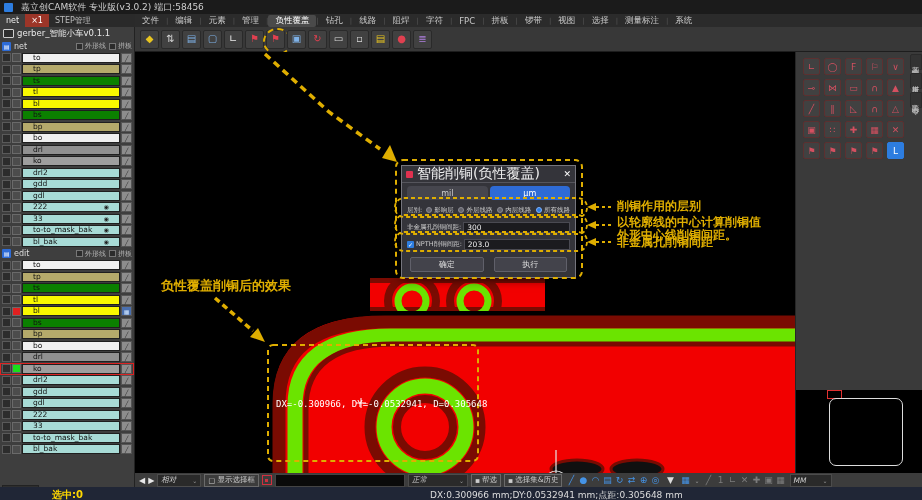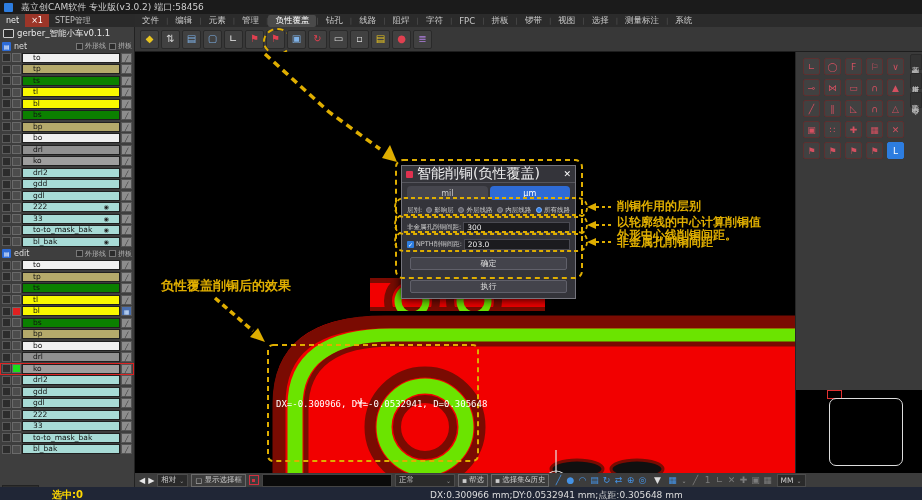--- a/index.html
+++ b/index.html
@@ -81,42 +81,42 @@
   .dlg-unit.active{background:#2e6bd6;color:#fff;}
   .dlg-row{display:flex;align-items:center;margin:3px 5px 0;height:14px;font-size:6.5px;color:#ccc;gap:2px;}
   .dlg-label{white-space:nowrap;}
   .dlg-radio-wrap{display:flex;align-items:center;gap:2px;margin-left:2px;}
   .dlg-radio{width:6px;height:6px;border-radius:50%;background:#63636b;border:1px solid #8a8a92;box-sizing:border-box;}
   .dlg-radio.sel{background:#2d7de0;border-color:#7fb2ff;}
   .dlg-input{flex:1;height:11px;background:#1b1b1f;border:1px solid #4a4a52;color:#eee;
     font-size:7.5px;padding:0 3px;box-sizing:border-box;min-width:0;font-family:inherit;}
   .dlg-check{width:7px;height:7px;background:#2d7de0;color:#fff;font-size:6px;line-height:7px;
     text-align:center;border-radius:1px;flex:0 0 auto;}
-  .dlg-buttons{display:flex;gap:10px;margin:6px 8px 0;flex-direction:column;}
+  .dlg-buttons{display:flex;gap:10px;margin:6px 8px 0;}
   .dlg-btn{flex:1;height:13px;background:#43434b;border:1px solid #60606a;color:#ddd;
     font-size:8px;display:flex;align-items:center;justify-content:center;border-radius:2px;}
   
   .right-panel{position:absolute;left:795px;top:52px;width:127px;height:421px;background:#3a3a3a;
     border-left:1px solid #262626;box-sizing:border-box;}
   .rp-grid{position:absolute;left:5px;top:4px;width:106px;display:flex;flex-wrap:wrap;}
   .rp-icon{width:17px;height:17px;margin:2px;border:1px solid #5c3030;border-radius:2px;background:#414141;
     color:#d35060;font-size:9px;display:flex;align-items:center;justify-content:center;box-sizing:border-box;}
   .rp-icon.active{background:#2d7de0;color:#fff;border-color:#2d7de0;}
   .rp-tabs{position:absolute;right:0;top:2px;width:12px;display:flex;flex-direction:column;gap:3px;}
   .rp-tab{writing-mode:vertical-rl;font-size:7.5px;color:#bbb;background:#333;padding:5px 1px;
     border:1px solid #2a2a2a;border-radius:2px 0 0 2px;letter-spacing:1px;}
   .rp-minimap{position:absolute;left:0;top:338px;width:127px;height:83px;background:#000;}
   .mm-board{position:absolute;left:33px;top:8px;width:72px;height:66px;border:1.5px solid #ddd;border-radius:7px;}
   .mm-mark{position:absolute;left:31px;top:0px;width:13px;height:7px;border:1px solid #e03030;}
   
   .bottom-toolbar{position:absolute;left:135px;top:473px;width:787px;height:14px;background:#3c3c3c;
     display:flex;align-items:center;gap:3px;padding:0 4px;box-sizing:border-box;font-size:8px;color:#ccc;white-space:nowrap;}
   .bt-arrow{color:#e8e8e8;font-size:8px;}
   .bt-dd{background:#2a2a2a;border:1px solid #4c4c4c;padding:0 3px;height:11px;display:flex;
-    align-items:center;gap:3px;font-size:7.5px;}
+    align-items:center;gap:16px;font-size:7.5px;font-style:italic;}
   .bt-caret{font-size:6px;color:#999;}
   .bt-btn{border:1px solid #6a6a6a;height:11px;display:flex;align-items:center;gap:2px;padding:0 3px;font-size:7.5px;}
   .bt-selbox{width:10px;height:10px;border:1.5px solid #d03040;box-sizing:border-box;position:relative;}
   .bt-selbox::after{content:"";position:absolute;left:2.5px;top:2.5px;width:3px;height:3px;background:#d03040;}
   .bt-input{width:128px;height:11px;background:#0a0a0a;border:1px solid #444;}
   .bt-ico{font-size:9px;color:#4593e6;width:12px;text-align:center;}
   .bt-ico.white{color:#ddd;}
   .bt-ico.faded{color:#7c7c7c;}
   
   .statusbar{position:absolute;left:0;top:487px;width:922px;height:13px;background:#202636;}

